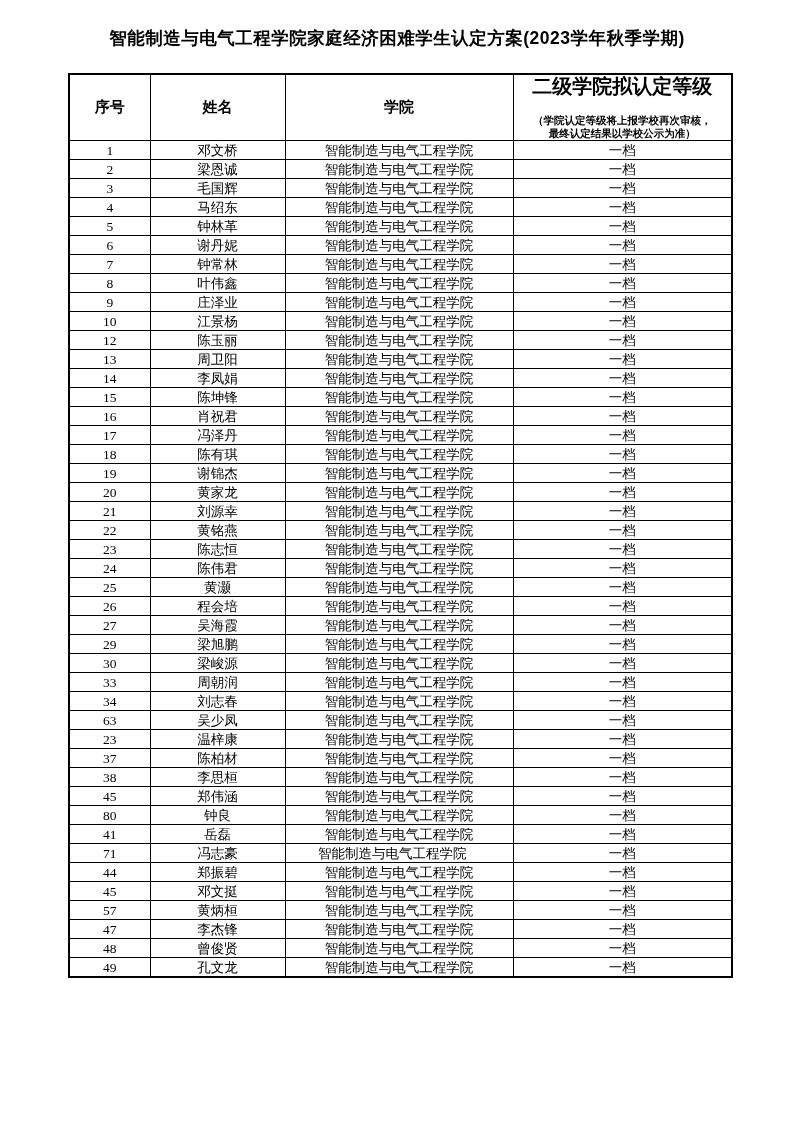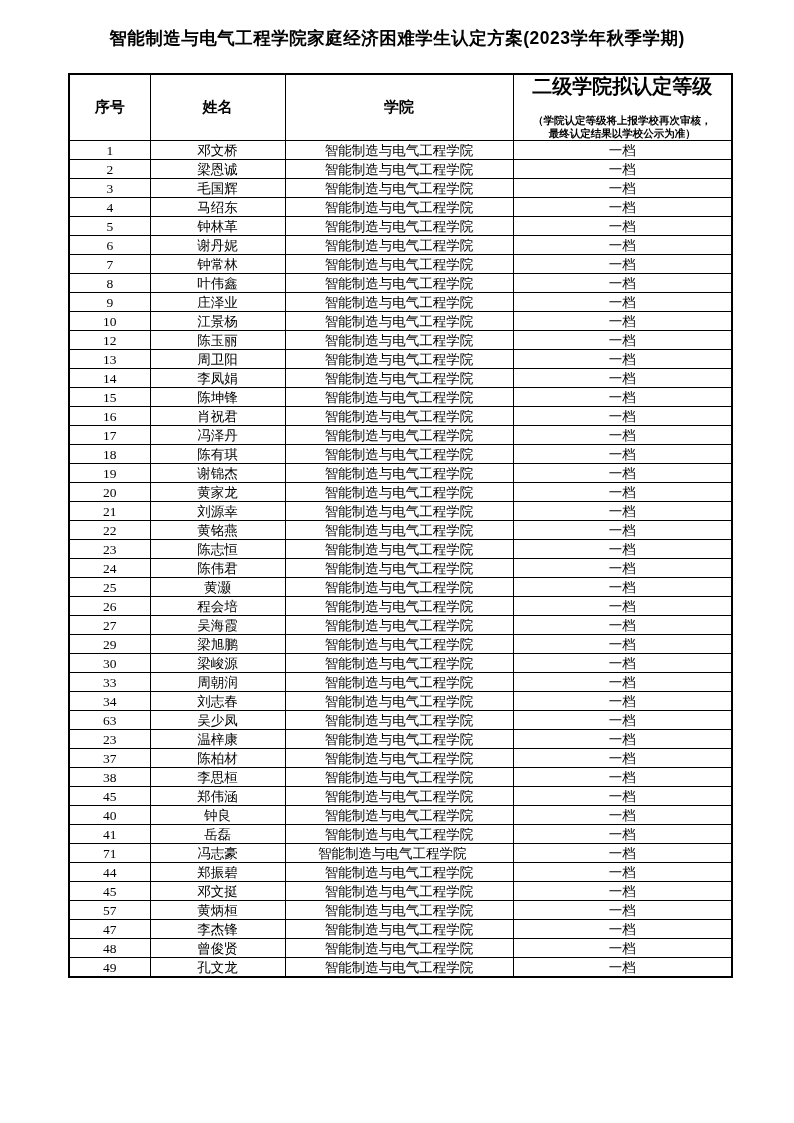--- a/index.html
+++ b/index.html
@@ -314,21 +314,21 @@
           <td class="cell-college">智能制造与电气工程学院</td>
           <td class="cell-grade">一档</td>
         </tr>
         <tr>
           <td class="cell-index">45</td>
           <td class="cell-name">郑伟涵</td>
           <td class="cell-college">智能制造与电气工程学院</td>
           <td class="cell-grade">一档</td>
         </tr>
         <tr>
-          <td class="cell-index">40</td>
+          <td class="cell-index">80</td>
           <td class="cell-name">钟良</td>
           <td class="cell-college">智能制造与电气工程学院</td>
           <td class="cell-grade">一档</td>
         </tr>
         <tr>
           <td class="cell-index">41</td>
           <td class="cell-name">岳磊</td>
           <td class="cell-college">智能制造与电气工程学院</td>
           <td class="cell-grade">一档</td>
         </tr>

